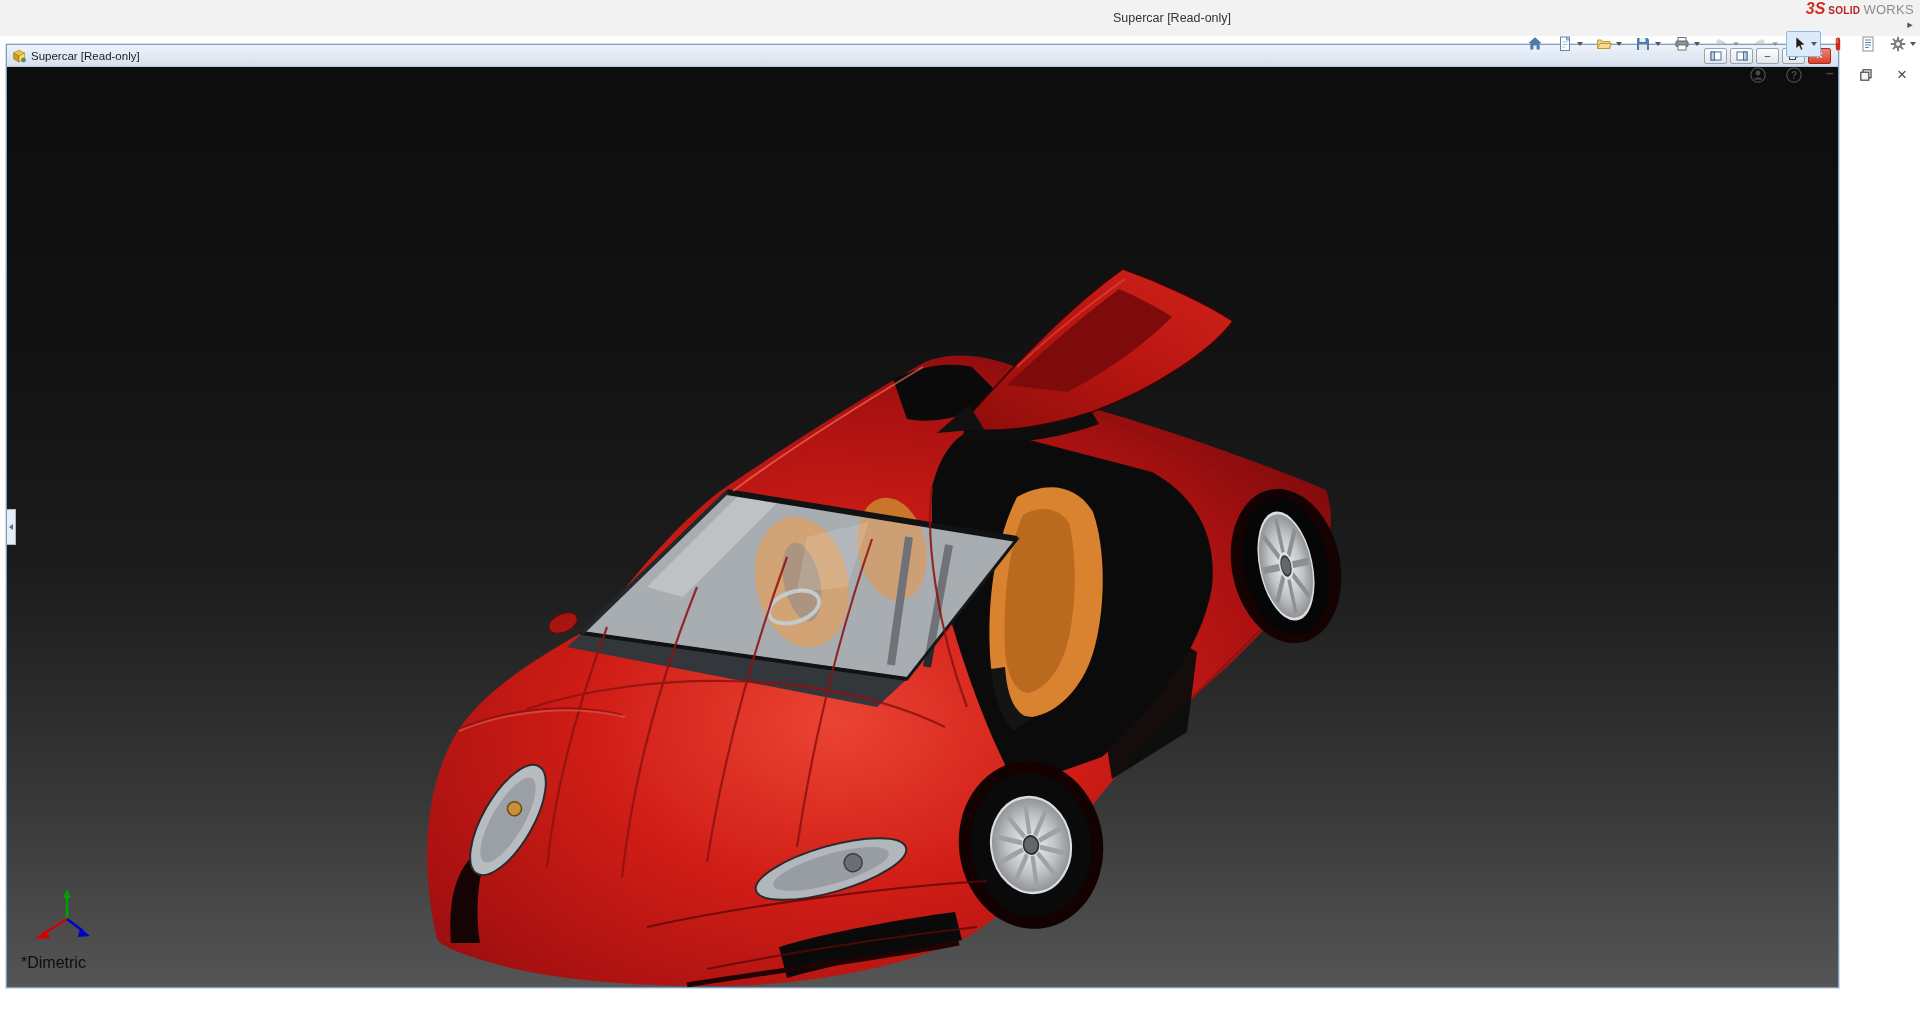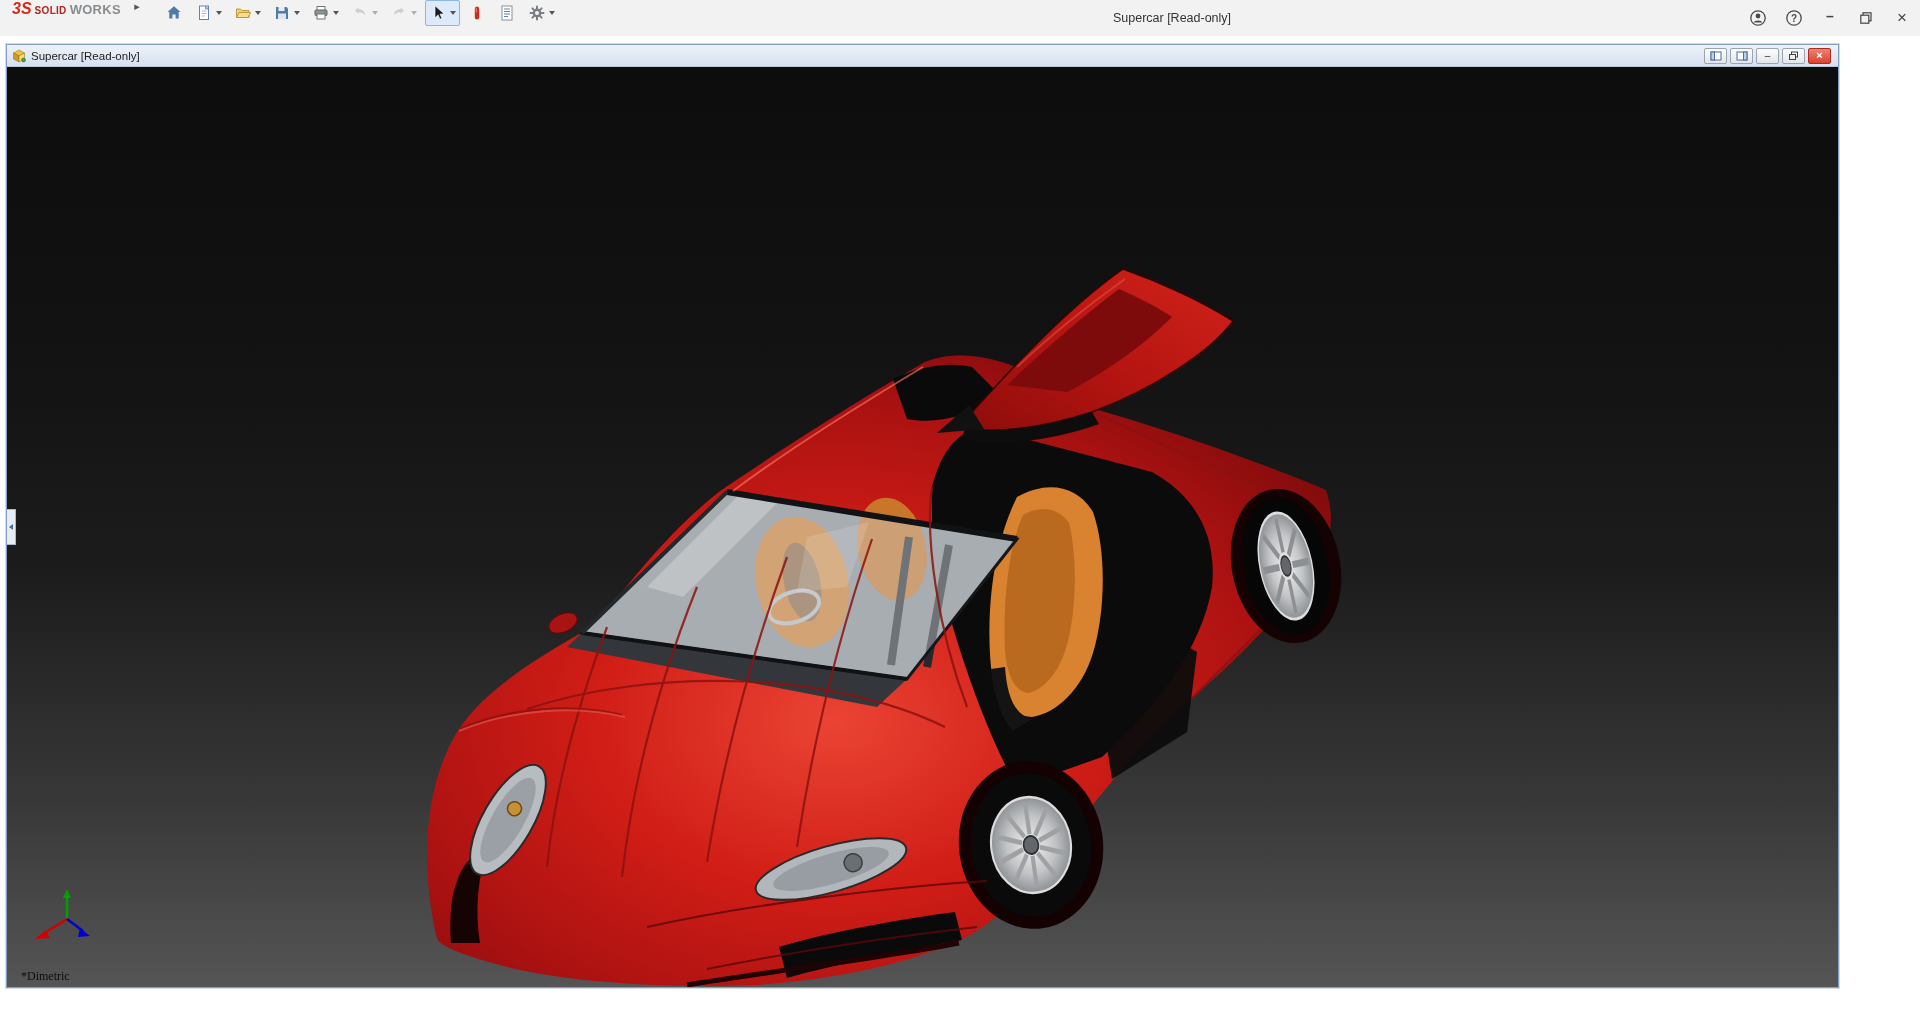--- a/index.html
+++ b/index.html
@@ -1,25 +1,25 @@
 <!DOCTYPE html>
 <html><head>
 <meta charset="utf-8">
 <style>
   * { margin:0; padding:0; box-sizing:border-box; }
   html,body { width:1920px; height:1032px; overflow:hidden; background:#ffffff;
               font-family:"Liberation Sans","DejaVu Sans",sans-serif; }
 
   
   .app-titlebar { position:absolute; left:0; top:0; width:1920px; height:36px;
-                  background:#f2f2f2; display:flex; align-items:flex-start; z-index:20; }
+                  background:#f2f2f2; display:flex; align-items:flex-end; z-index:20;flex-direction:column; }
   .brand { display:flex; align-items:baseline; gap:3px; padding:0 6px 0 12px; }
   .brand-glyph { color:#d52b1e; font-weight:bold; font-style:italic; font-size:16px; }
   .brand-bold  { color:#b5231f; font-weight:700; font-size:10px; letter-spacing:.3px; }
-  .brand-light { color:#8a8d90; font-weight:700; font-size:13px; letter-spacing:.3px; }
+  .brand-light { color:#8a8d90; font-weight:400; font-size:13px; letter-spacing:.3px; }
   .menu-expand { color:#555; font-size:11px; width:20px; text-align:center; }
 
   .toolbar { display:flex; align-items:center; gap:4px; margin-left:14px; }
   .tb-btn { display:flex; align-items:center; gap:2px; padding:3px 3px;
             border:1px solid transparent; border-radius:2px; }
   .tb-btn.active { background:#dcebfb; border-color:#8fb6df; }
   .tb-btn.disabled { opacity:.42; }
   .caret { width:0; height:0; border-left:3.5px solid transparent;
            border-right:3.5px solid transparent; border-top:4px solid #555; margin-left:1px; }
 
@@ -43,21 +43,21 @@
              border:1px solid #9aa4b0; border-radius:2px; display:flex; align-items:center;
              justify-content:center; font-size:10px; color:#333; line-height:1; }
   .doc-btn.close { background:linear-gradient(#ee8276,#d8432e); border-color:#a92c1c;
                    color:#fff; font-weight:bold; font-size:11px; }
 
   .viewport { position:absolute; left:0; top:22px; right:0; bottom:0;
               background:linear-gradient(180deg,#0d0d0d 0%,#121212 30%,#1c1c1c 55%,#383838 80%,#555555 100%);
               overflow:hidden; }
   .car-svg { position:absolute; inset:0; width:100%; height:100%; }
   .triad { position:absolute; left:26px; bottom:28px; }
-  .view-label { position:absolute; left:14px; bottom:3px; color:#0d0d0d; font-size:12px;font-family:Liberation Serif, serif; }
+  .view-label { position:absolute; left:14px; bottom:15px; color:#0d0d0d; font-size:16px; }
 
   .pane-collapse { position:absolute; left:0; top:calc(50% - 18px); width:9px; height:36px;
                    background:#e8edf3; border:1px solid #aab8c8; border-left:none;
                    display:flex; align-items:center; justify-content:center; }
   .pane-collapse .tri { width:0; height:0; border-top:3.5px solid transparent;
                         border-bottom:3.5px solid transparent; border-right:4.5px solid #4a6c8e; }
 </style>
 </head>
 <body>
 

